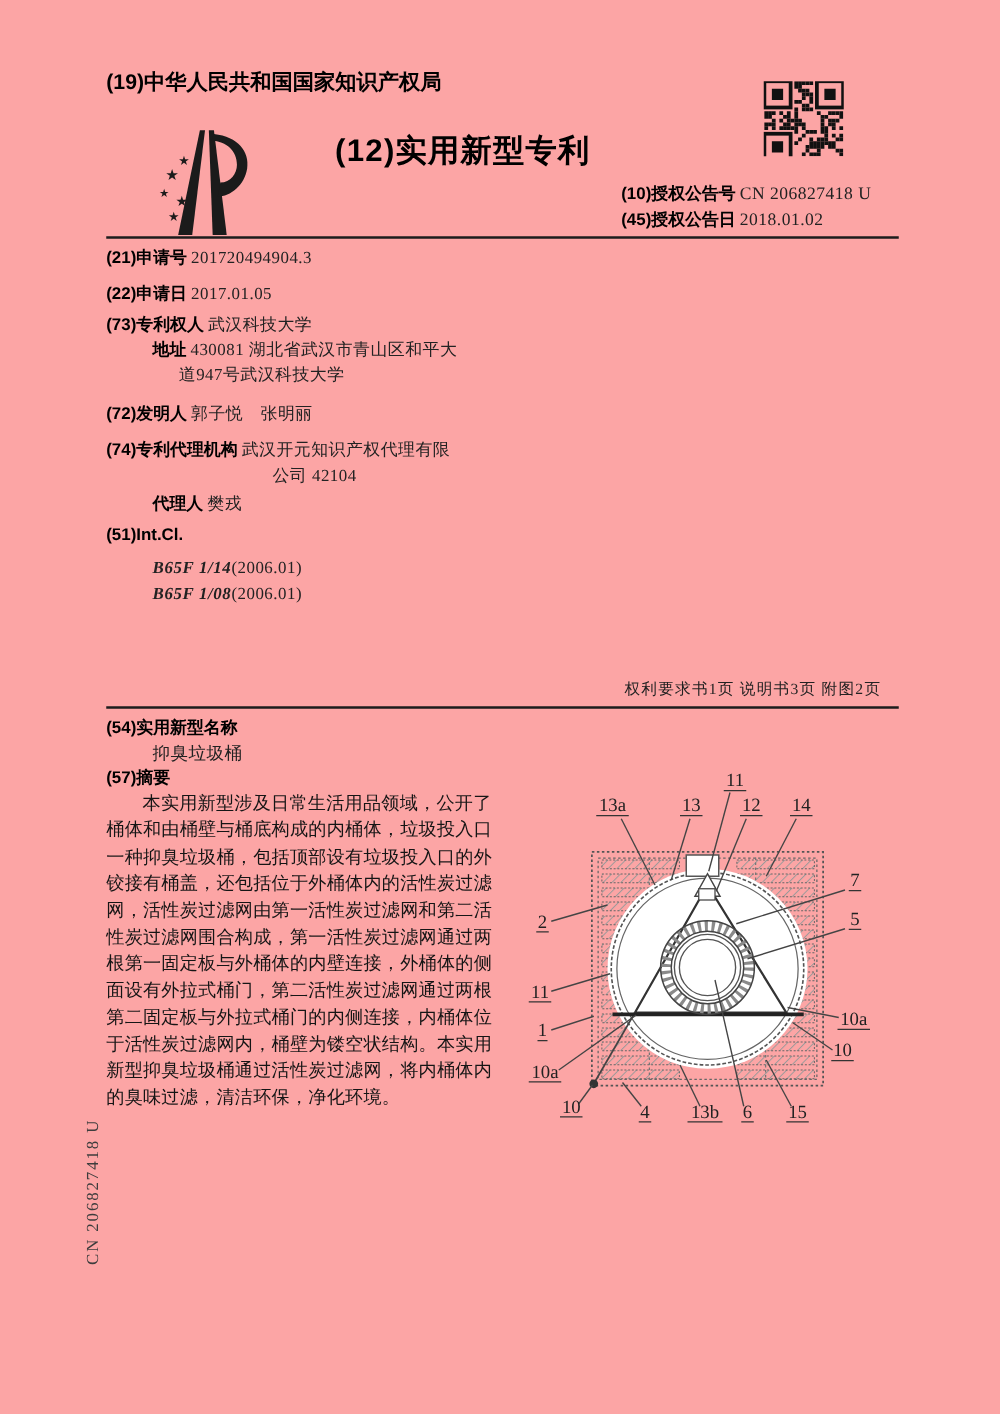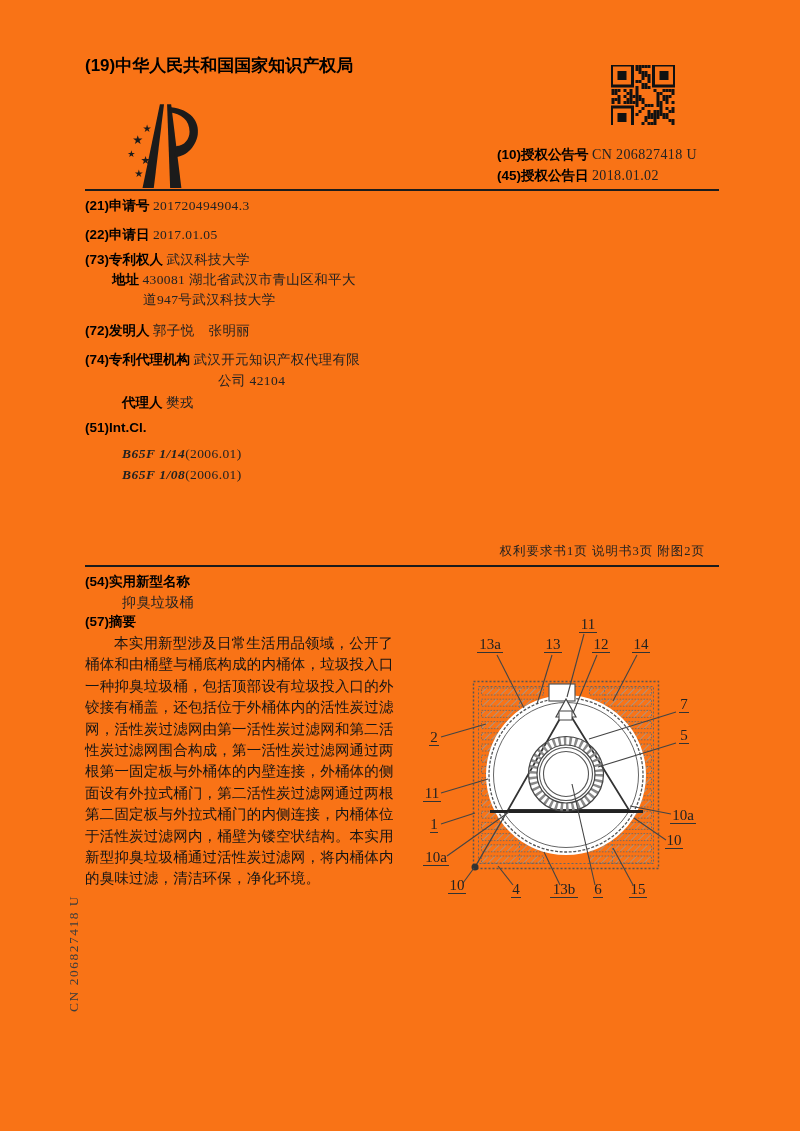--- a/index.html
+++ b/index.html
@@ -1,18 +1,18 @@
 <!DOCTYPE html>
 <html><head>
 <meta charset="utf-8">
 <style>
   html,body{margin:0;padding:0;background:#777;}
   .page{
     position:relative;width:800px;height:1131px;margin:0 auto;
-    background:#f97316;overflow:hidden;
+    background:#fca5a5;overflow:hidden;
     font-family:"Liberation Serif", serif;color:#1a1a1a;
   }
   .abs{position:absolute;white-space:nowrap;}
   .lbl{font-family:"Liberation Sans", sans-serif;font-weight:700;color:#000;}
   .val{font-family:"Liberation Serif", serif;color:#222;letter-spacing:.4px;}
   .office{left:85px;top:54px;font-size:17px;}
   .doc-type{left:268px;top:104px;font-size:25px;letter-spacing:1px;}
   .pubrow{left:497px;font-size:13.5px;}
   .pubrow .val{font-size:14px;}
   .rule{position:absolute;left:85px;width:634px;height:2px;background:#1c1c1c;}
@@ -175,20 +175,21 @@
     <polygon points="36,6 40,6 30,88 19,88" fill="#1b1b1b"></polygon>
     <polygon points="43,6 47,6 57,88 46,88" fill="#1b1b1b"></polygon>
     <path d="M47,9 C66,11 75,23 73,36 C71,49 60,58 50,58 L52,47 C60,47 65,40 65,33 C65,22 57,15 45,14 Z" fill="#1b1b1b"></path>
     <text class="logo-star" x="19" y="33" font-size="10">★</text>
     <text class="logo-star" x="9" y="45" font-size="12">★</text>
     <text class="logo-star" x="4" y="58" font-size="9">★</text>
     <text class="logo-star" x="17" y="65" font-size="11">★</text>
     <text class="logo-star" x="11" y="77" font-size="10">★</text>
   </svg>
 
+  <div class="abs doc-type lbl">(12)实用新型专利</div>
 
   <div class="abs pubrow" style="top:146px;">
     <span class="lbl">(10)授权公告号</span>
     <span class="val">CN 206827418 U</span>
   </div>
   <div class="abs pubrow" style="top:167px;">
     <span class="lbl">(45)授权公告日</span>
     <span class="val">2018.01.02</span>
   </div>
 
@@ -199,21 +200,21 @@
     <span class="val">201720494904.3</span>
   </div>
   <div class="abs bib" style="left:85px;top:226px;">
     <span class="lbl">(22)申请日</span>
     <span class="val">2017.01.05</span>
   </div>
   <div class="abs bib" style="left:85px;top:251px;">
     <span class="lbl">(73)专利权人</span>
     <span class="val">武汉科技大学</span>
   </div>
-  <div class="abs bib" style="left:112px;top:271px;">
+  <div class="abs bib" style="left:122px;top:271px;">
     <span class="lbl">地址</span>
     <span class="val">430081  湖北省武汉市青山区和平大</span>
   </div>
   <div class="abs bib" style="left:143px;top:291px;">
     <span class="val">道947号武汉科技大学</span>
   </div>
   <div class="abs bib" style="left:85px;top:322px;">
     <span class="lbl">(72)发明人</span>
     <span class="val">郭子悦　张明丽</span>
   </div>

